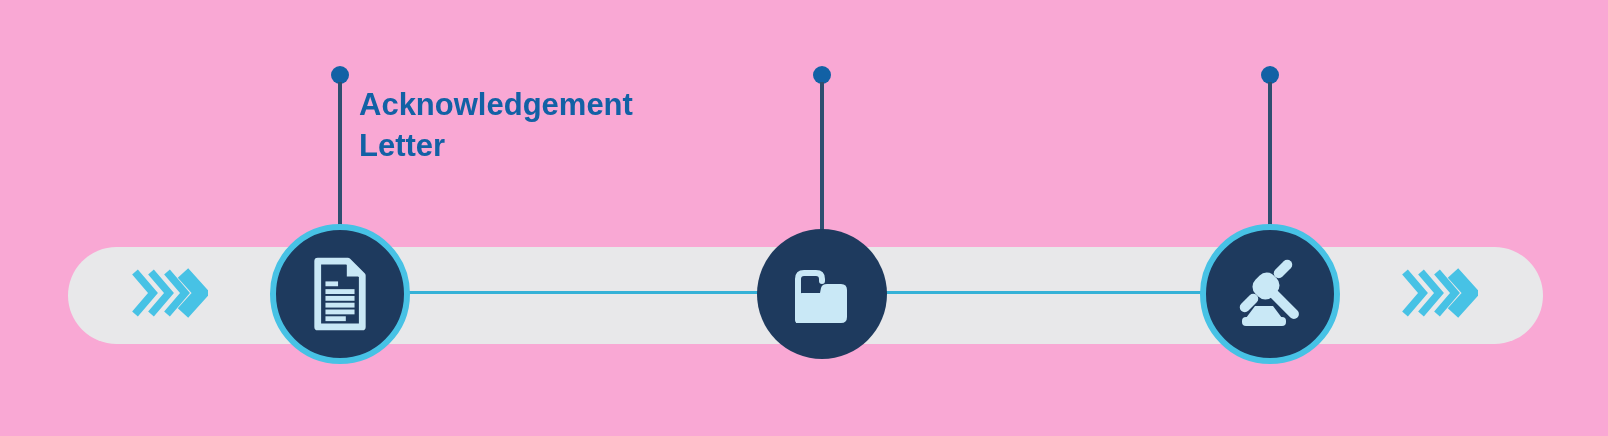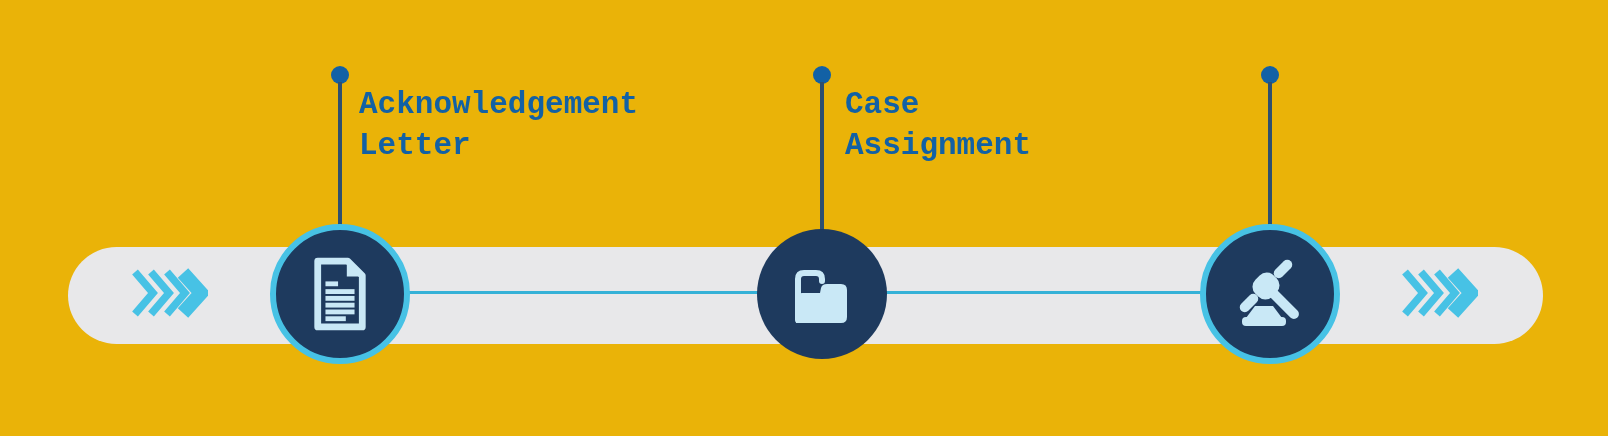--- a/index.html
+++ b/index.html
@@ -9,22 +9,22 @@
     --label_blue:#1261a5;
     --stem_slate:#2e4f70;
     --track_gray:#e8e8ea;
     --connector_cyan:#35b1d7;
   }
   html,body{margin:0;padding:0;background:#ffffff;}
   .canvas{
     position:relative;
     width:1608px;height:436px;
     overflow:hidden;
-    font-family:Liberation Mono, monospace;
-    background:#eab308;
+    font-family:Liberation Sans, sans-serif;
+    background:#f9a8d4;
   }
   .track{
     position:absolute;
     left:68px;top:247px;width:1475px;height:97px;
     background:var(--track_gray);
     border-radius:48.5px;
     z-index:0;
   }
   .connector{
     position:absolute;
@@ -128,22 +128,20 @@
 
   <div class="stage s2">
     <span class="dot"></span>
     <span class="stem"></span>
     <div class="node plain">
       <svg width="74" height="64" viewBox="0 0 74 64" aria-hidden="true">
         <path class="icon-stroke" d="M13 58 V17 Q13 11 19 11 H31 Q37 11 37 17 V19" stroke-width="6" stroke-linecap="round"></path>
         <path class="icon-light" d="M11 61 H56 Q62 61 62 55 V28 Q62 22 56 22 H42 Q37 22 36 26 L35 31 H17 Q11 31 11 37 Z"></path>
       </svg>
     </div>
-    <div class="label">Case
-Assignment</div>
   </div>
 
   <div class="stage s3">
     <span class="dot"></span>
     <span class="stem"></span>
     <div class="node ringed">
       <svg width="76" height="76" viewBox="0 0 76 76" aria-hidden="true">
         <rect class="icon-light" x="-11" y="-5" width="22" height="10" rx="5" transform="translate(51 13) rotate(-45)"></rect>
         <rect class="icon-light" x="-13" y="-12" width="26" height="24" rx="10" transform="translate(34 30) rotate(-45)"></rect>
         <rect class="icon-light" x="-11" y="-5" width="22" height="10" rx="5" transform="translate(17 47) rotate(-45)"></rect>

